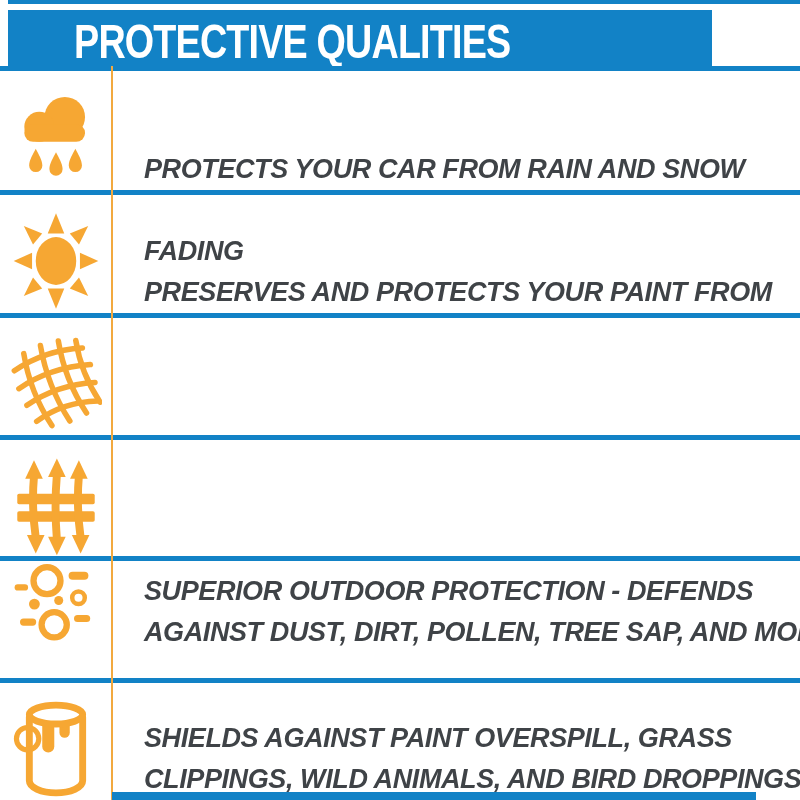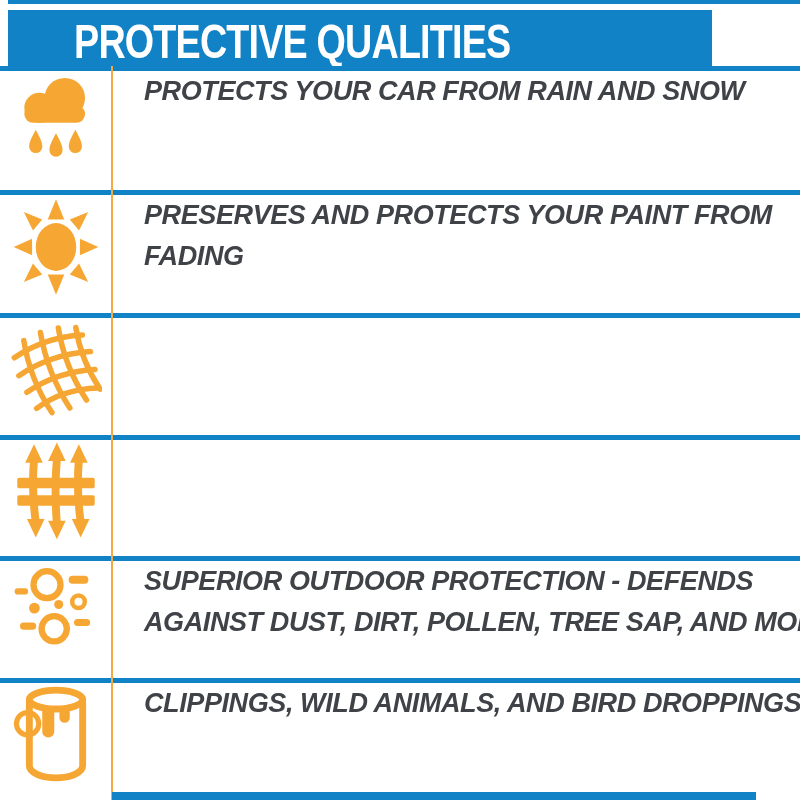--- a/index.html
+++ b/index.html
@@ -49,21 +49,21 @@
     background: var(--orange_light);
   }
   .bottom-partial-bar {
     left: 112px; top: 792px; width: 644px; height: 8px;
     background: var(--blue);
   }
 
   .feature-row {
     left: 0; width: 800px;
     display: flex;
-    align-items: flex-start;
+    align-items: flex-end;
   }
   .icon-cell {
     width: 111px;
     flex: 0 0 111px;
     display: flex;
     align-items: center;
     justify-content: center;
   }
   .text-cell {
     padding-left: 33px;
@@ -124,22 +124,22 @@
       <polygon class="o-fill" points="50,108 41,86 59,86"></polygon>
       <polygon class="o-fill" points="4,56 24,47 24,65"></polygon>
       <polygon class="o-fill" points="96,56 76,47 76,65"></polygon>
       <polygon class="o-fill" points="15,18 35,26 25,38"></polygon>
       <polygon class="o-fill" points="85,18 65,26 75,38"></polygon>
       <polygon class="o-fill" points="15,94 35,86 25,74"></polygon>
       <polygon class="o-fill" points="85,94 65,86 75,74"></polygon>
     </svg>
   </div>
   <div class="text-cell">
+    <div class="feature-line">FADING</div>
     <div class="feature-line">PRESERVES AND PROTECTS YOUR PAINT FROM</div>
-    <div class="feature-line">FADING</div>
   </div>
 </div>
 
 <div class="abs feature-row" style="top:318px;height:117px">
   <div class="icon-cell">
     <svg width="92" height="104" viewBox="0 0 100 112">
       <g class="o-stroke" stroke-width="6" stroke-linecap="round" transform="rotate(-20 50 56)">
         <path d="M12 28 Q50 18 90 30"></path>
         <path d="M10 48 Q50 38 92 50"></path>
         <path d="M12 68 Q50 58 90 70"></path>
@@ -199,17 +199,18 @@
   <div class="icon-cell">
     <svg width="86" height="102" viewBox="0 0 100 118">
       <path class="o-fill" d="M34 22 L34 56 A7 7 0 0 0 48 56 L48 22 Z"></path>
       <path class="o-fill" d="M54 22 L54 40 A6 6 0 0 0 66 40 L66 22 Z"></path>
       <ellipse class="o-stroke-wfill" stroke-width="8" cx="50" cy="19" rx="31" ry="11" fill="none"></ellipse>
       <path class="o-stroke" stroke-width="8" stroke-linecap="round" d="M19 22 L19 96 A31 14 0 0 0 81 96 L81 22"></path>
       <circle class="o-stroke" stroke-width="6" cx="17" cy="47" r="13"></circle>
     </svg>
   </div>
   <div class="text-cell">
+    <div class="feature-line">SHIELDS AGAINST PAINT OVERSPILL, GRASS</div>
     <div class="feature-line">CLIPPINGS, WILD ANIMALS, AND BIRD DROPPINGS</div>
   </div>
 </div>
 
 <div class="abs bottom-partial-bar"></div>
 
 </body></html>

